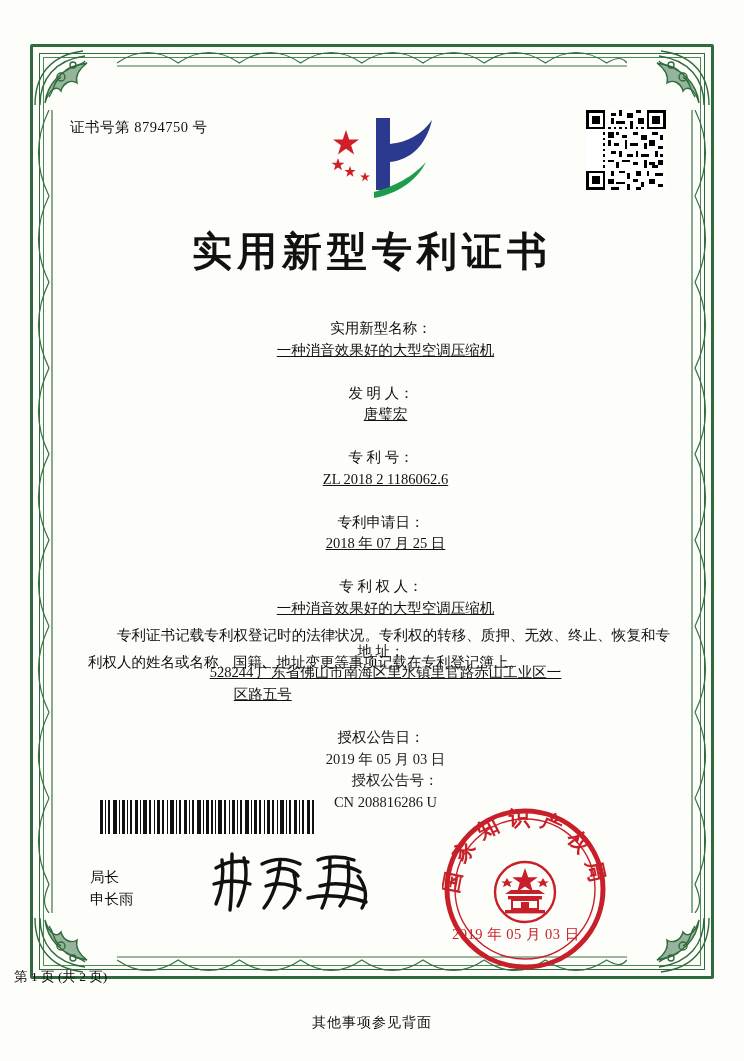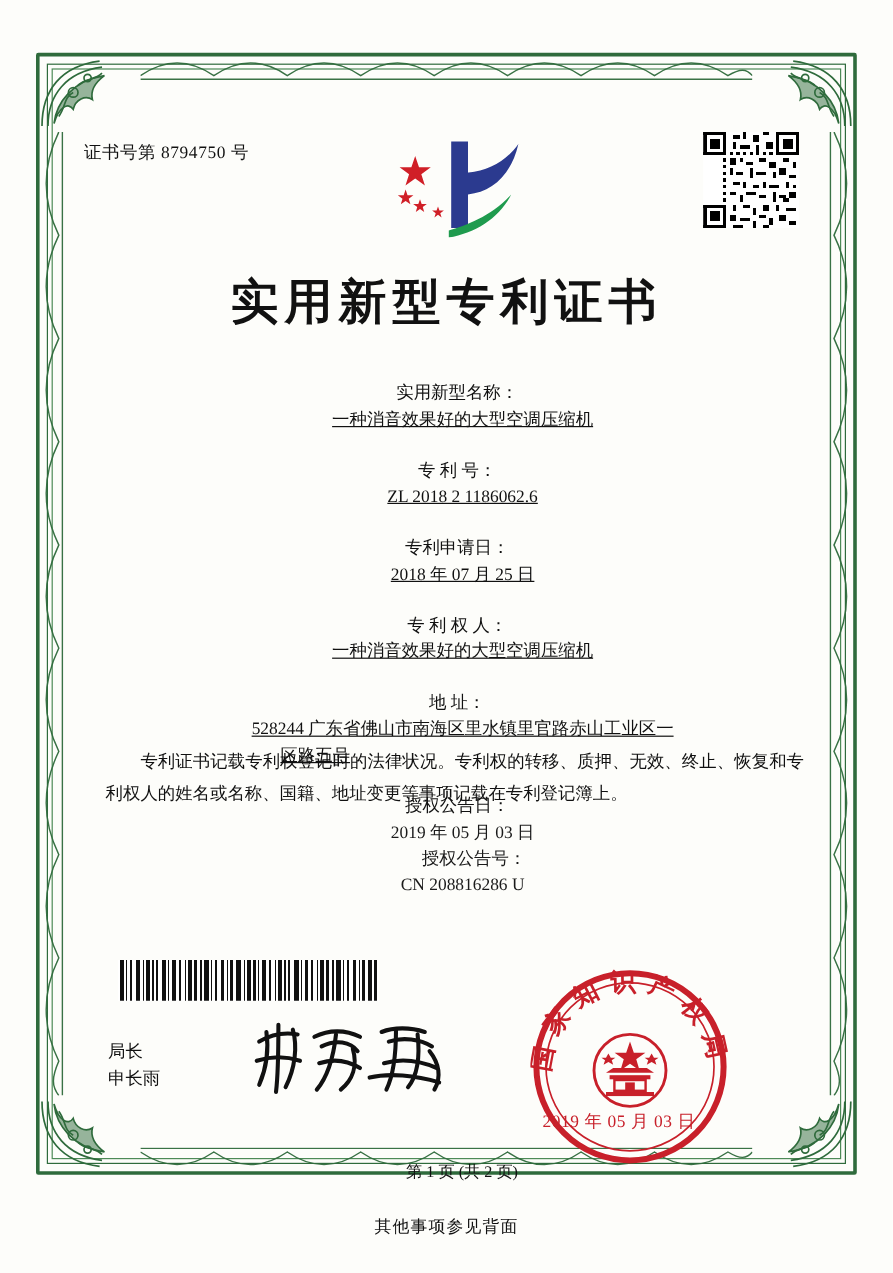--- a/index.html
+++ b/index.html
@@ -205,24 +205,23 @@
     left: 452px;
     top: 925px;
     font-size: 14.5px;
     color: #c8202a;
     letter-spacing: .5px;
   }
 
   
   .page-no {
     position: absolute;
-    left: 16px;
+    left: 4px;
     right: 0;
     top: 968px;
-    text-align: center;
     font-size: 13.5px;
     color: #111;
     padding-left: 10px;
   }
   .footnote {
     position: absolute;
     left: 0;
     right: 0;
     top: 1014px;
     text-align: center;
@@ -441,20 +440,24 @@
 
   <div class="doc-title">实用新型专利证书</div>
 
   <div class="fields">
 
     <div class="field">
       <span class="label">实用新型名称：</span>
       <span class="value">一种消音效果好的大型空调压缩机</span>
     </div>
 
+    <div class="field">
+      <span class="label">发 明 人：</span>
+      <span class="value">唐璧宏</span>
+    </div>
 
     <div class="field">
       <span class="label">专 利 号：</span>
       <span class="value">ZL 2018 2 1186062.6</span>
     </div>
 
     <div class="field">
       <span class="label">专利申请日：</span>
       <span class="value">2018 年 07 月 25 日</span>
     </div>

